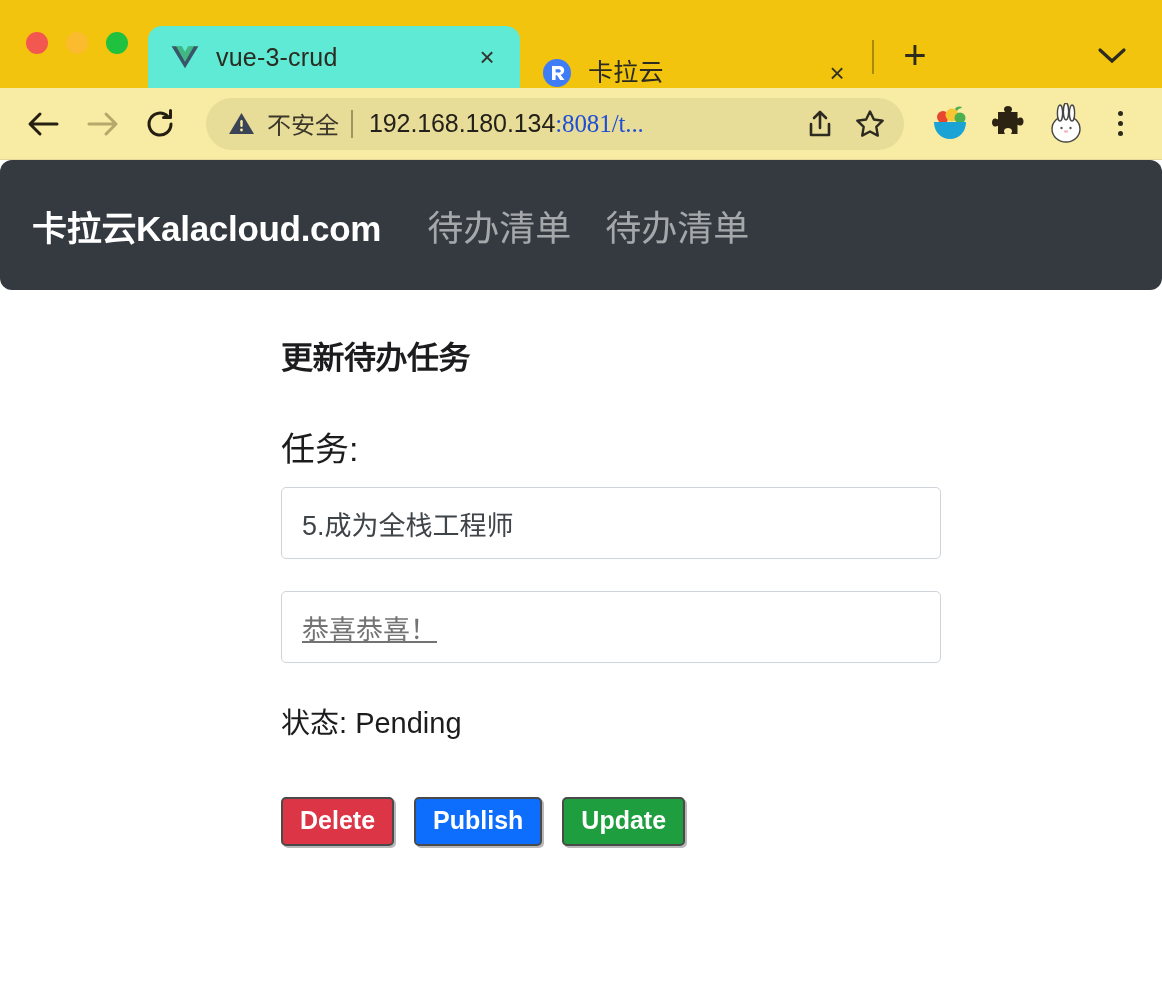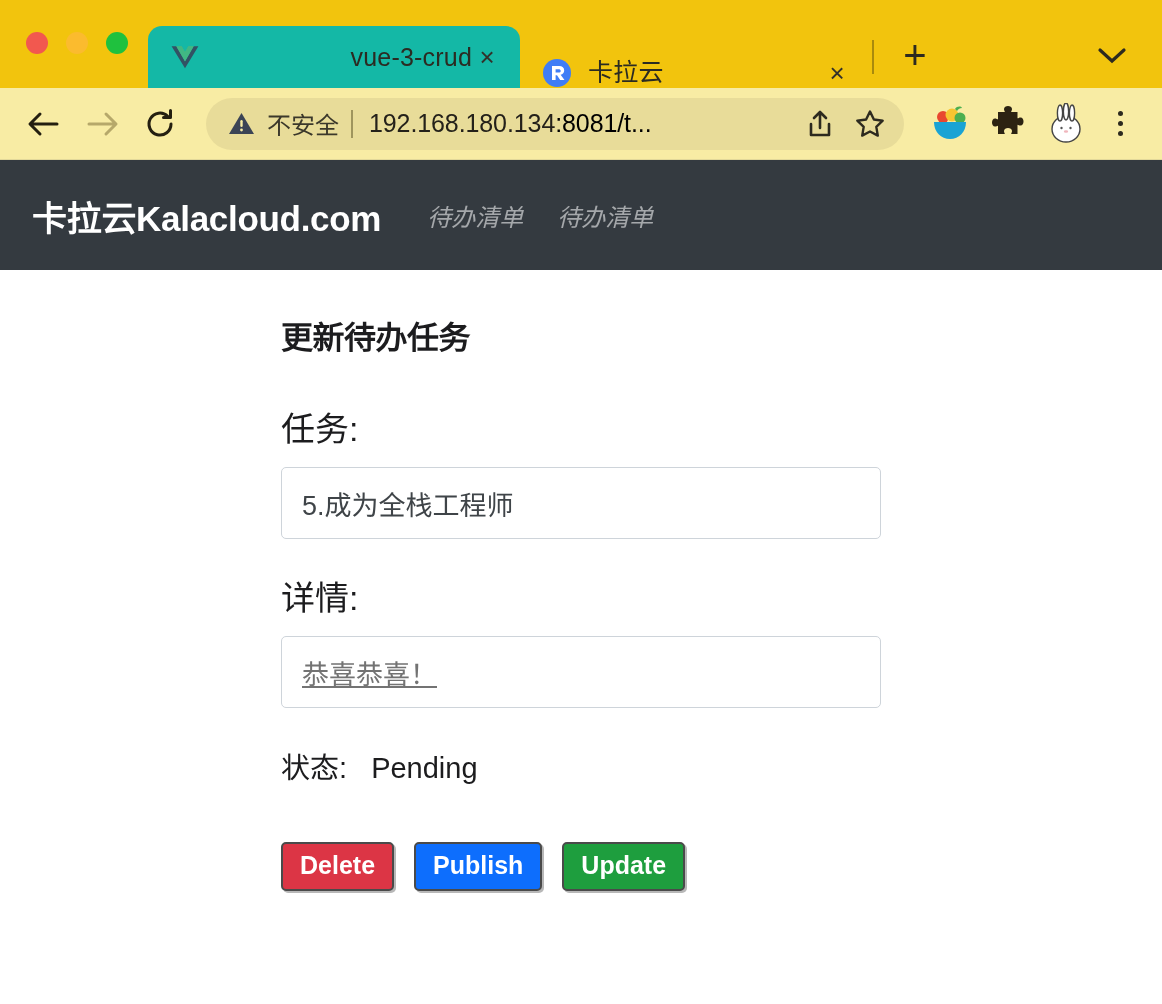--- a/index.html
+++ b/index.html
@@ -45,23 +45,22 @@
   .tab {
     height: 62px;
     display: flex;
     align-items: center;
     padding: 0 18px 0 22px;
     position: relative;
     min-width: 0;
   }
   .tab-active {
     width: 372px;
-    background: #14b8a6;
+    background: #5eead4;
     border-radius: 14px 14px 0 0;
-    text-align: right;
   }
   .tab-inactive {
     width: 350px;
     background: transparent;
     align-items: flex-end;
   }
   .tab-favicon {
     width: 30px; height: 30px;
     flex: 0 0 30px;
     display: flex; align-items: center; justify-content: center;
@@ -145,21 +144,21 @@
     flex: 0 0 2px;
   }
   .omni-url {
     font-size: 25px;
     color: #24211a;
     white-space: nowrap;
     overflow: hidden;
     flex: 1 1 auto;
     letter-spacing: -0.1px;
   }
-  .omni-url .url-dim { color: #000000; }
+  .omni-url .url-dim { color: #1d4ed8; font-family: Liberation Serif, serif; }
   .omni-icon-btn {
     width: 48px; height: 48px;
     flex: 0 0 48px;
     display: flex; align-items: center; justify-content: center;
     margin-left: 2px;
   }
   .ext-btn {
     width: 52px; height: 52px;
     flex: 0 0 52px;
     display: flex; align-items: center; justify-content: center;
@@ -172,39 +171,39 @@
   
   .viewport {
     flex: 1 1 auto;
     background: #ffffff;
     overflow: hidden;
     position: relative;
   }
 
   .navbar {
     background: #343a40;
-    height: 110px;
+    height: 130px;
     display: flex;
     align-items: center;
     padding: 0 32px;
+    border-radius: 12px;
   }
   .navbar-brand {
     color: #ffffff;
     font-size: 35px;
     font-weight: 700;
     white-space: nowrap;
     margin-right: 46px;
     letter-spacing: -0.3px;
   }
   .navbar-nav { display: flex; align-items: center; gap: 34px; }
   .nav-link {
     color: rgba(255,255,255,0.56);
-    font-size: 24px;
-    white-space: nowrap;
-    font-style: italic;
+    font-size: 36px;
+    white-space: nowrap;
   }
 
   .content {
     padding: 42px 0 0 0;
   }
   .form-wrap {
     margin-left: 281px;
     width: 600px;
   }
   .page-title {
@@ -216,41 +215,41 @@
   }
   .field { margin-bottom: 32px; }
   .field-label {
     font-size: 34px;
     color: #1c1c1e;
     display: block;
     margin-bottom: 16px;
   }
   .form-control {
     display: block;
-    width: 600px;
+    width: 660px;
     height: 72px;
     background: #ffffff;
     border: 1px solid #ced4da;
     border-radius: 5px;
     font-size: 27px;
     color: #3f4448;
     padding: 0 20px;
     font-family: "Liberation Sans", "DejaVu Sans", sans-serif;
     outline: none;
     line-height: 70px;
   }
   .form-control.muted { color: #737373; text-decoration: underline; }
 
   .status-line {
     font-size: 29px;
     color: #1c1c1e;
     margin: 36px 0 0 0;
   }
   .status-label { font-weight: 400; }
-  .status-value { font-weight: 400; margin-left: 16px; }
+  .status-value { font-weight: 400; }
 
   .btn-row {
     display: flex;
     gap: 20px;
     margin-top: 56px;
   }
   .btn {
     font-size: 25px;
     font-weight: 700;
     color: #ffffff;
@@ -413,21 +412,20 @@
       <div class="form-wrap">
 
         <h1 class="page-title">更新待办任务</h1>
 
         <div class="field">
           <label class="field-label">任务:</label>
           <input class="form-control" type="text" value="5.成为全栈工程师" style="">
         </div>
 
         <div class="field">
-          <label class="field-label">详情:</label>
           <input class="form-control muted" type="text" value="恭喜恭喜！" style="">
         </div>
 
         <p class="status-line"><span class="status-label">状态:</span> <span class="status-value">Pending</span></p>
 
         <div class="btn-row">
           <button class="btn btn-delete">Delete</button>
           <button class="btn btn-publish">Publish</button>
           <button class="btn btn-update">Update</button>
         </div>

